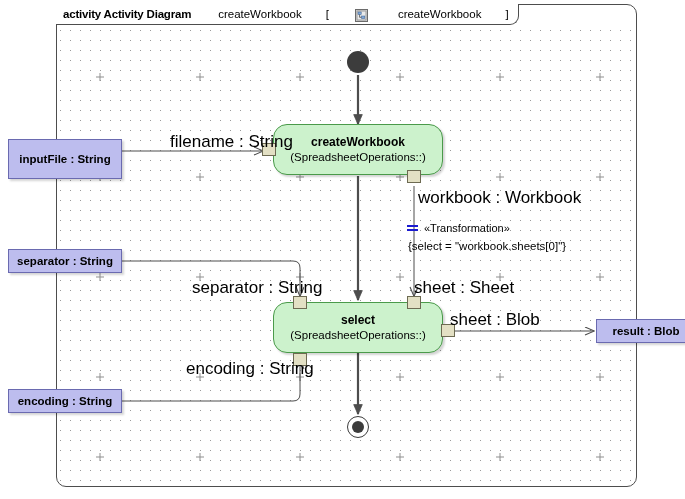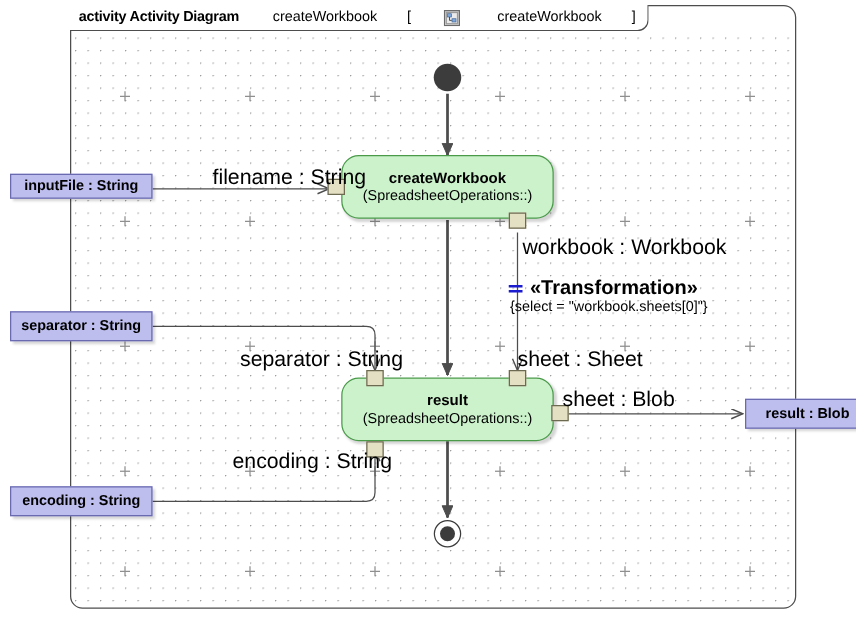--- a/index.html
+++ b/index.html
@@ -195,23 +195,22 @@
     position: absolute;
     left: 1px;
     width: 11px;
     height: 2px;
     background: #1b1bd0;
     display: block;
   }
   .stereo-icon i.b1 { top: 3px; }
   .stereo-icon i.b2 { top: 7px; }
   .stereo-txt {
-    font-size: 16px;
-    color: #000;
-    font-weight: bold;
+    font-size: 11px;
+    color: #000;
   }
   .constraint {
     position: absolute;
     font-size: 11.5px;
     color: #000;
     white-space: nowrap;
   }
 </style>
 </head>
 <body>
@@ -357,33 +356,33 @@
   <div class="action" style="left:273px; top:124px; width:170px; height:51px;">
     <span class="a-name">createWorkbook</span>
     <span class="a-ns">(SpreadsheetOperations::)</span>
   </div>
 
   <div class="pin" style="left:262px; top:143px;"></div>
 
   <div class="pin" style="left:407px; top:170px;"></div>
 
   <div class="action" style="left:273px; top:302px; width:170px; height:51px;">
-    <span class="a-name">result</span>
+    <span class="a-name">select</span>
     <span class="a-ns">(SpreadsheetOperations::)</span>
   </div>
 
   <div class="pin" style="left:293px; top:296px;"></div>
   <div class="pin" style="left:407px; top:296px;"></div>
   <div class="pin" style="left:293px; top:353px;"></div>
   <div class="pin" style="left:441px; top:324px;"></div>
 
   <div class="final-outer" style="left:347px; top:416px;"></div>
   <div class="final-inner" style="left:352px; top:421px;"></div>
 
-  <div class="param" style="left:8px; top:139px; width:114px; height:20px;">
+  <div class="param" style="left:8px; top:139px; width:114px; height:40px;">
     <span>inputFile : String</span>
   </div>
   <div class="param" style="left:8px; top:249px; width:114px; height:24px;">
     <span>separator : String</span>
   </div>
   <div class="param" style="left:8px; top:389px; width:114px; height:24px;">
     <span>encoding : String</span>
   </div>
   <div class="param" style="left:596px; top:319px; width:100px; height:24px;">
     <span>result : Blob</span>

